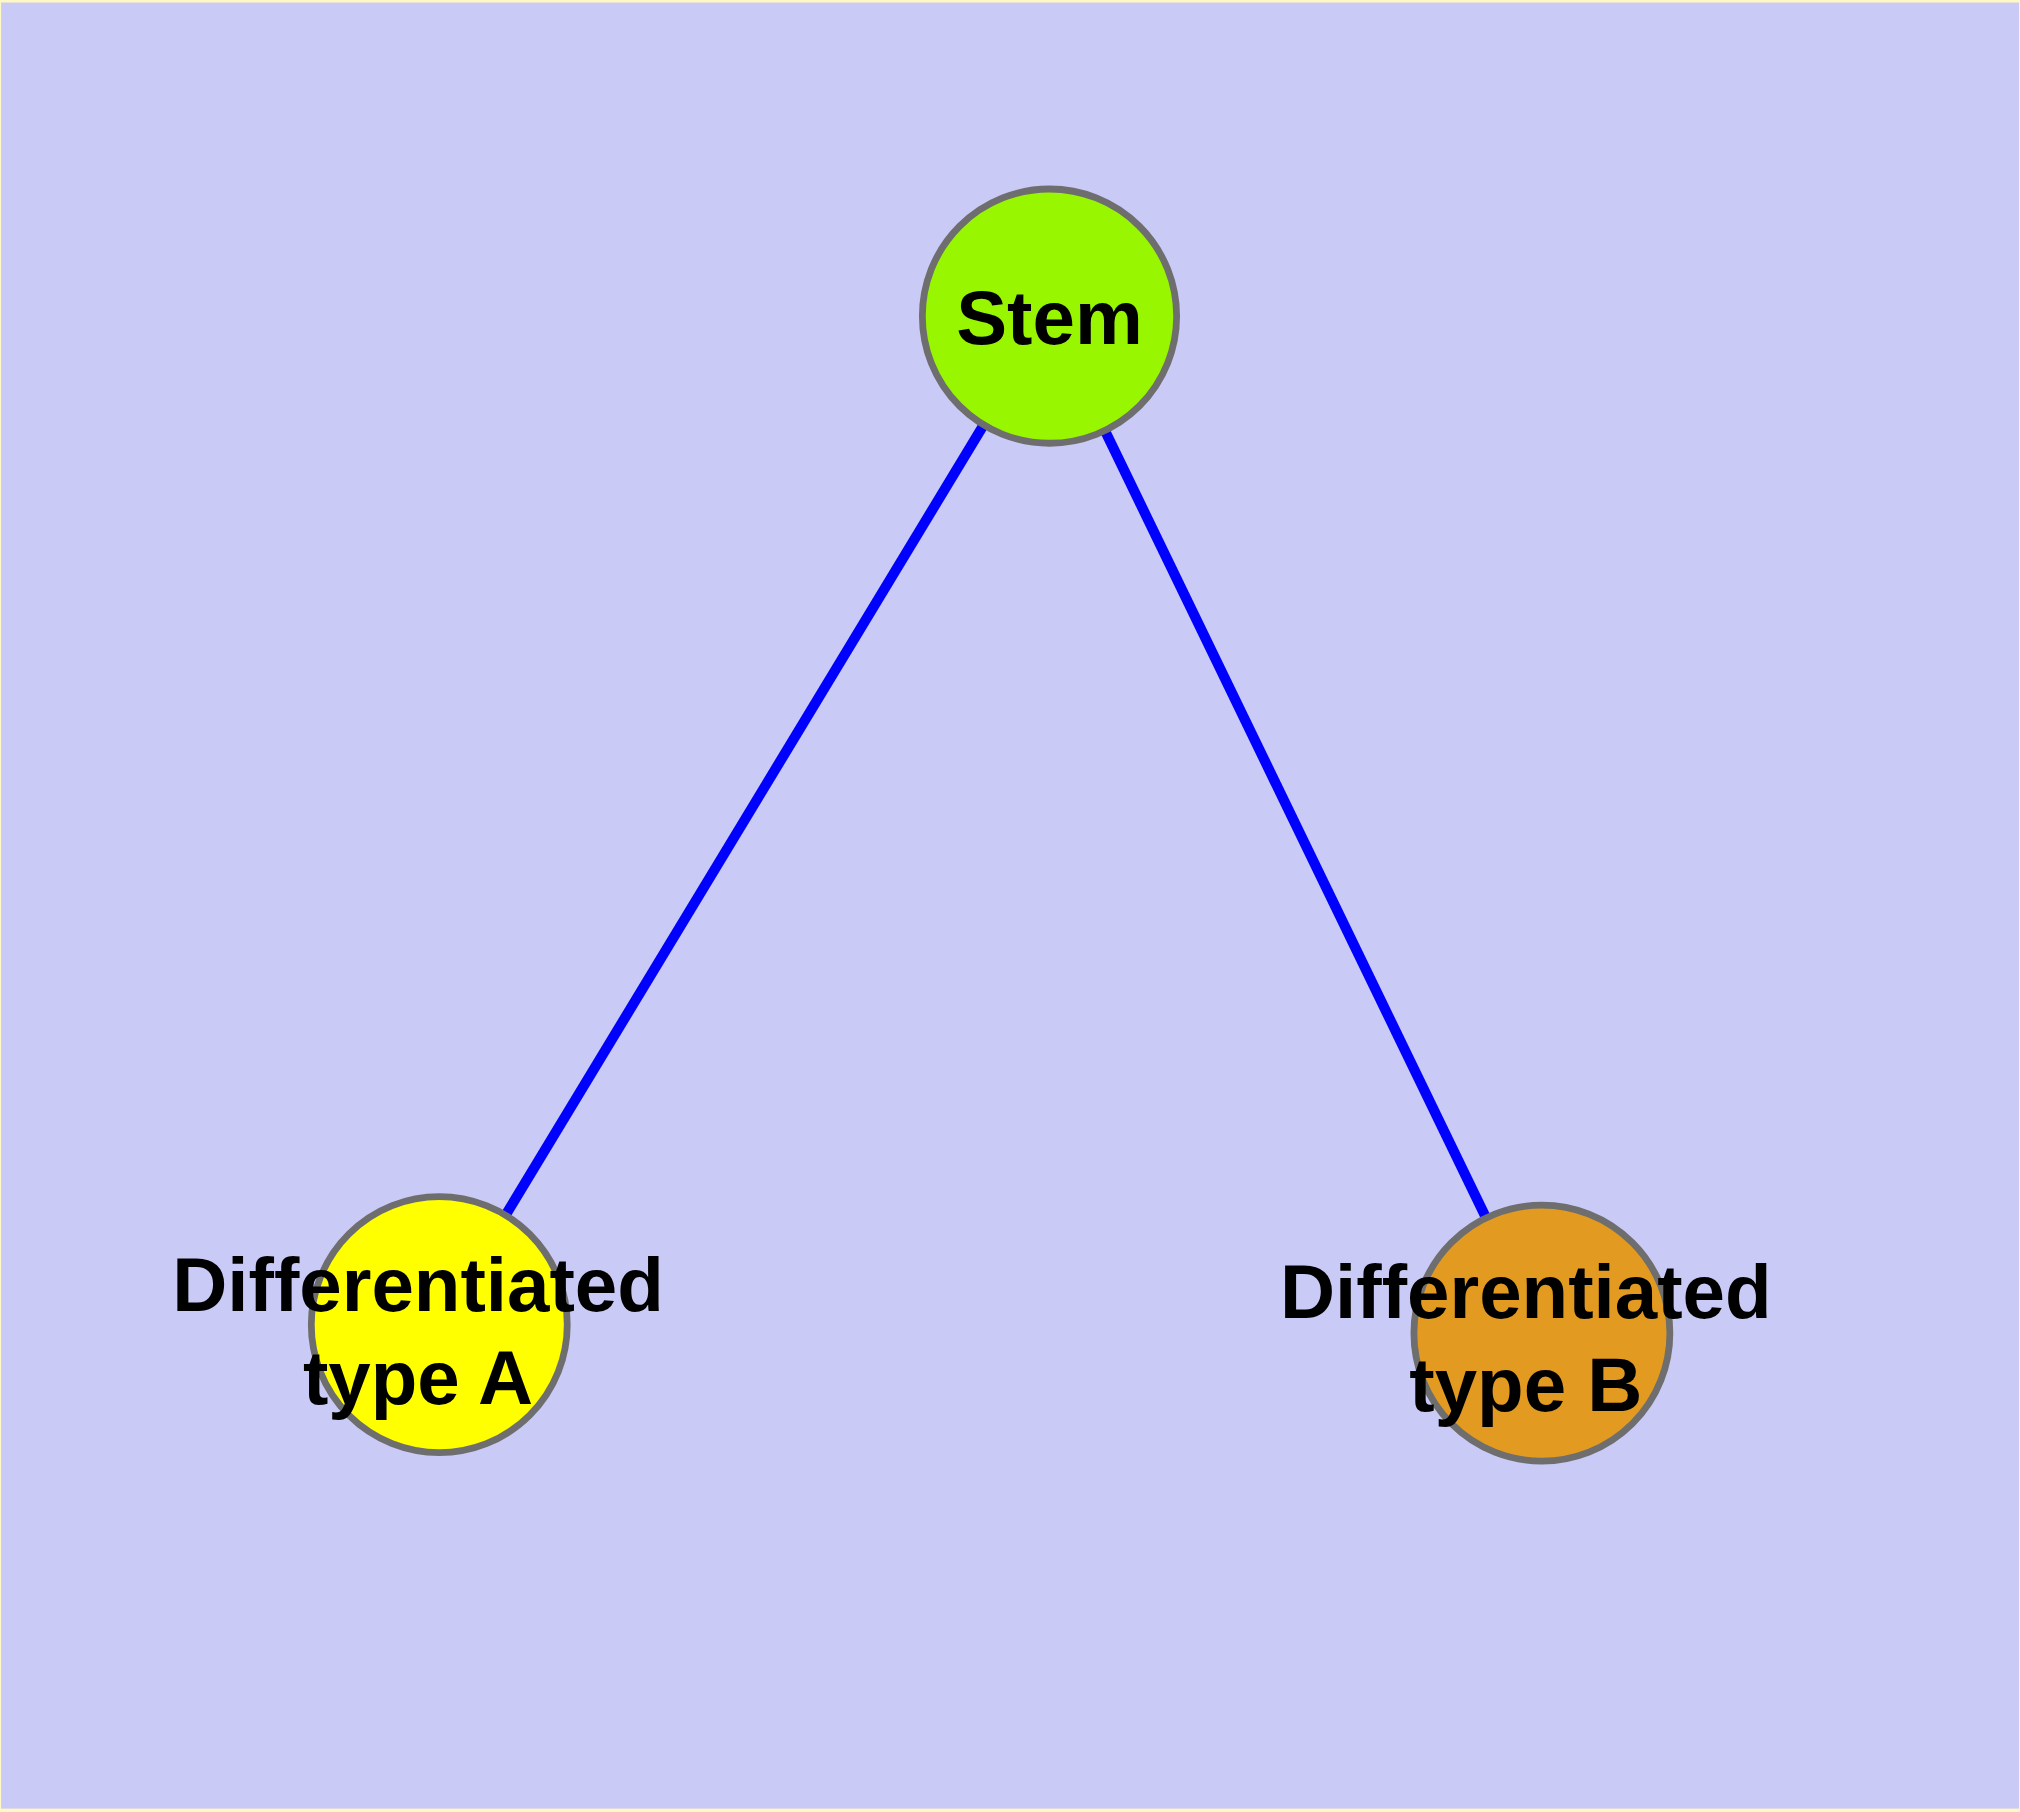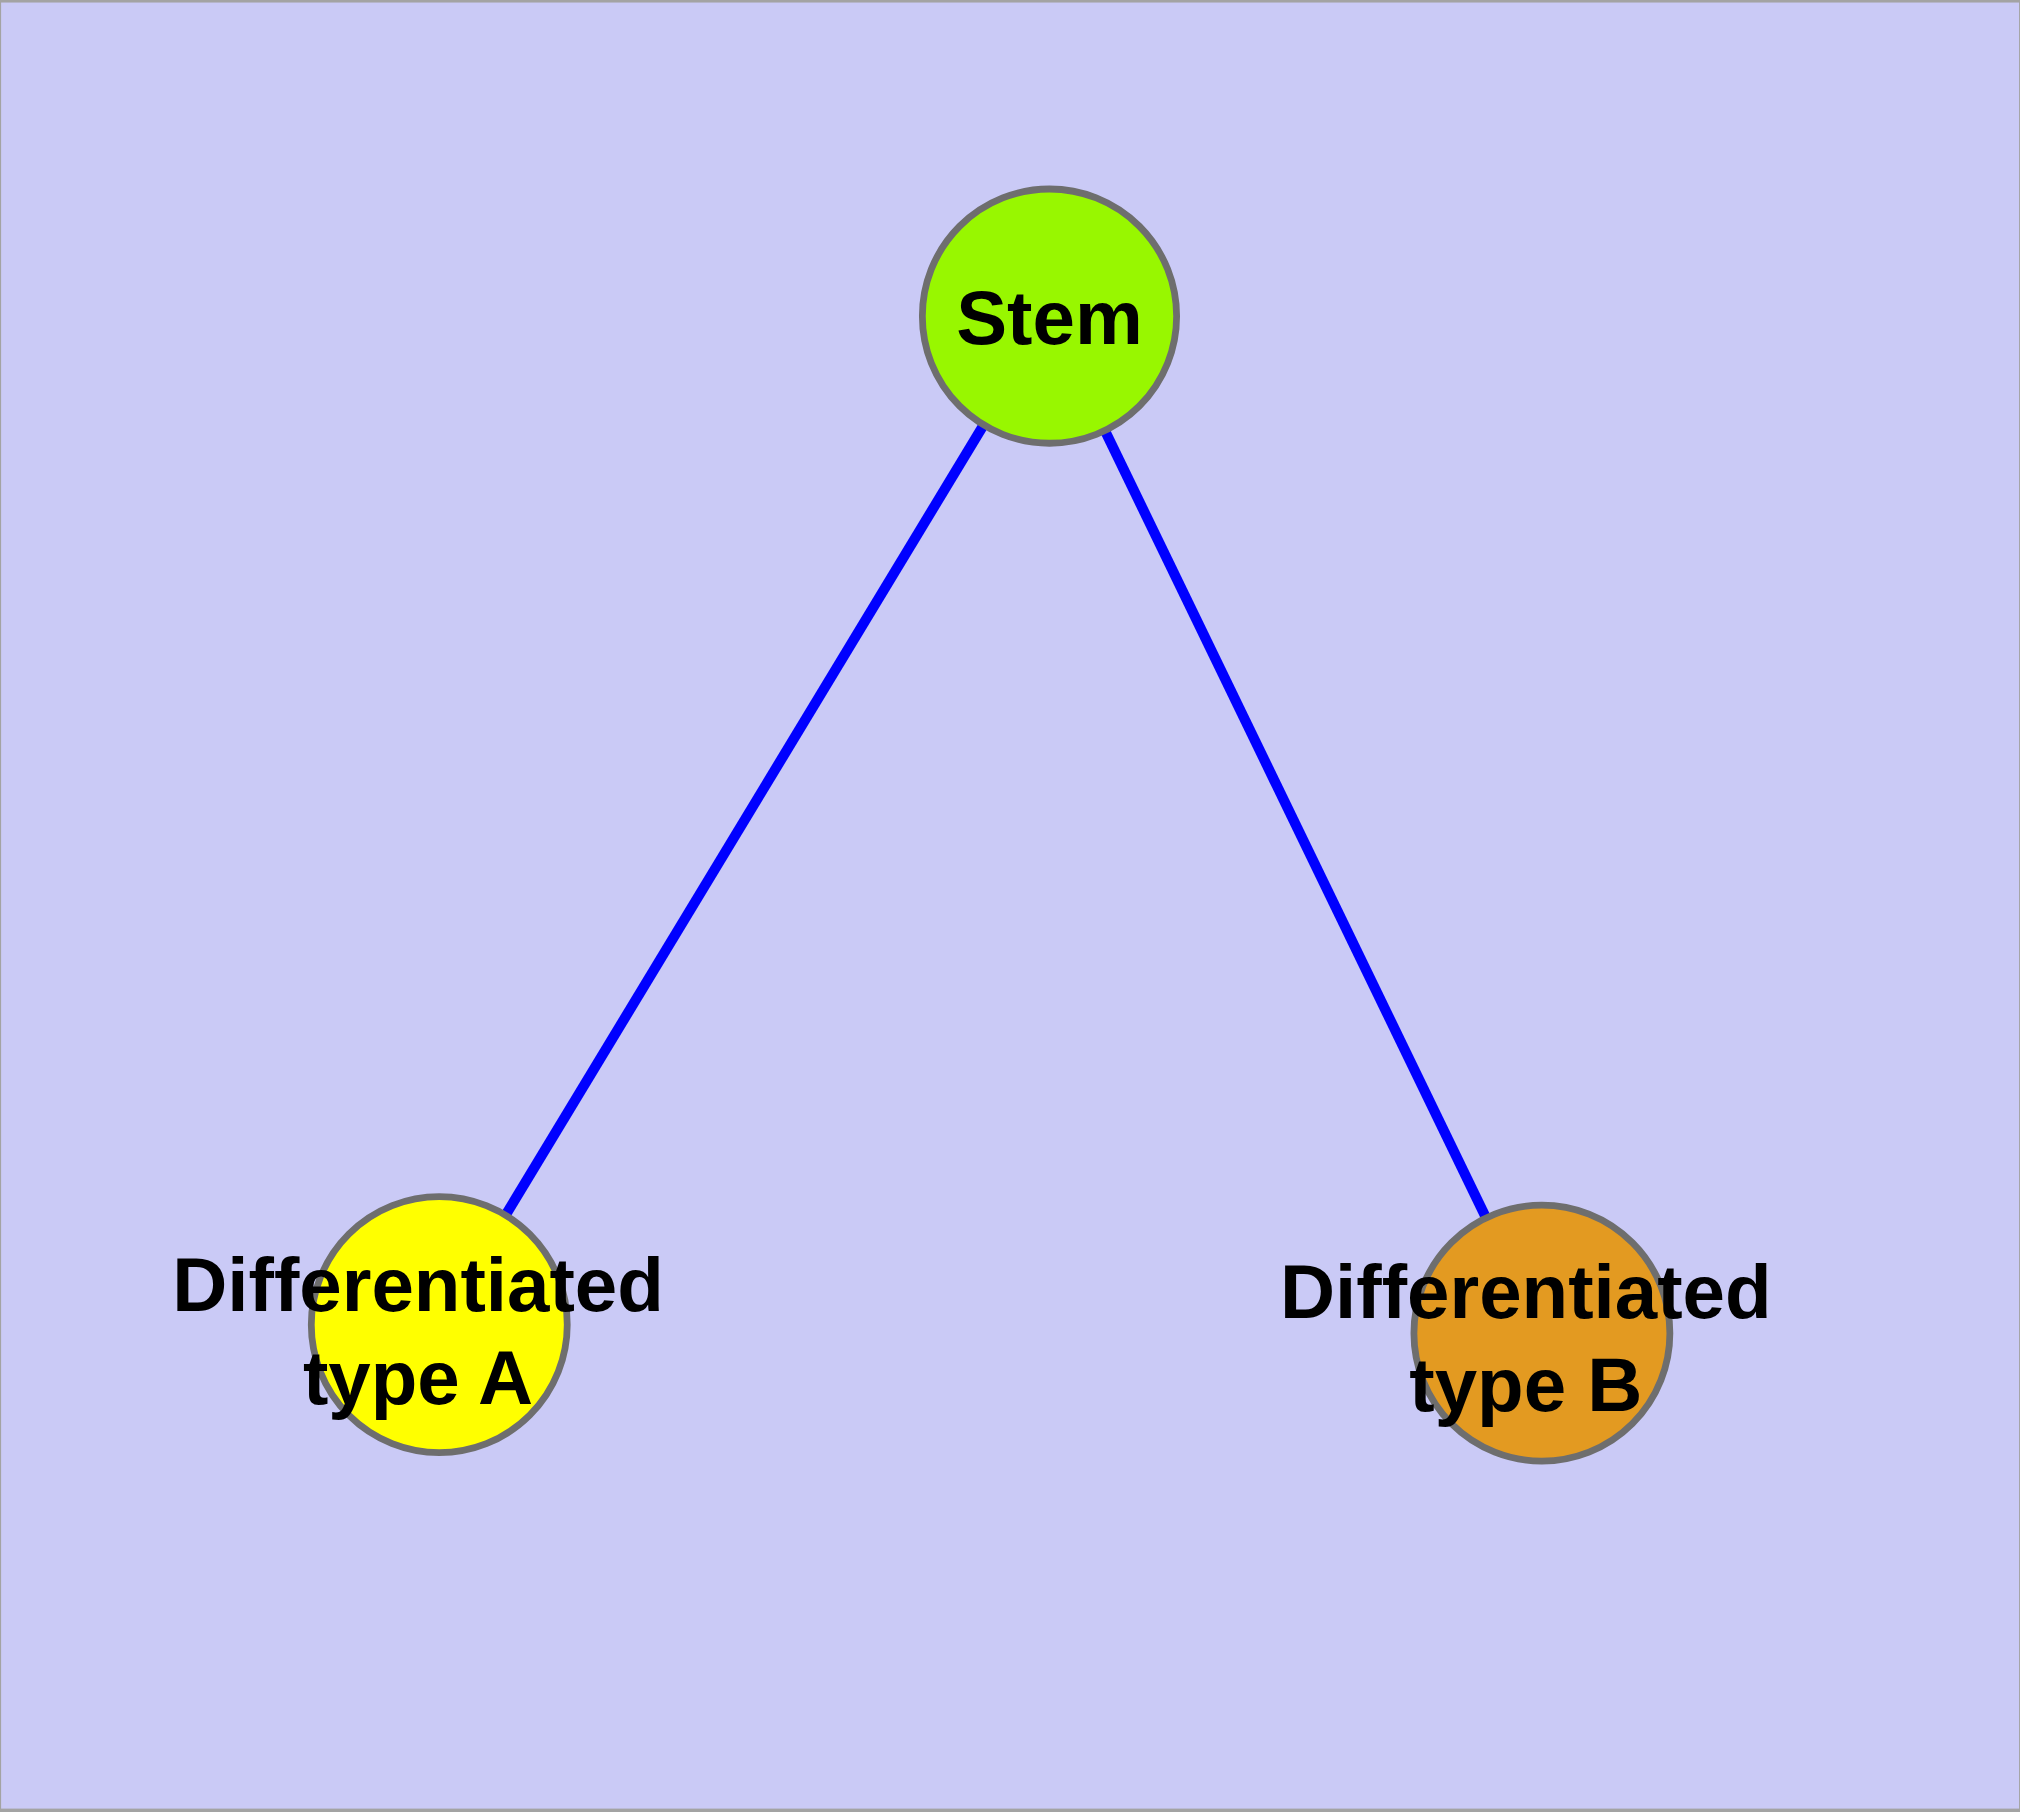--- a/index.html
+++ b/index.html
@@ -4,21 +4,21 @@
 <style>
   html, body {
     margin: 0;
     padding: 0;
     background: #ffffff;
   }
   .page {
     position: relative;
     width: 2021px;
     height: 1812px;
-    background: #a3a3a3;
+    background: #fef9c3;
     overflow: hidden;
   }
   svg {
     display: block;
   }
   .node-label {
     font-family: "Liberation Sans", sans-serif;
     font-weight: bold;
     font-size: 90px;
     fill: #000000;

